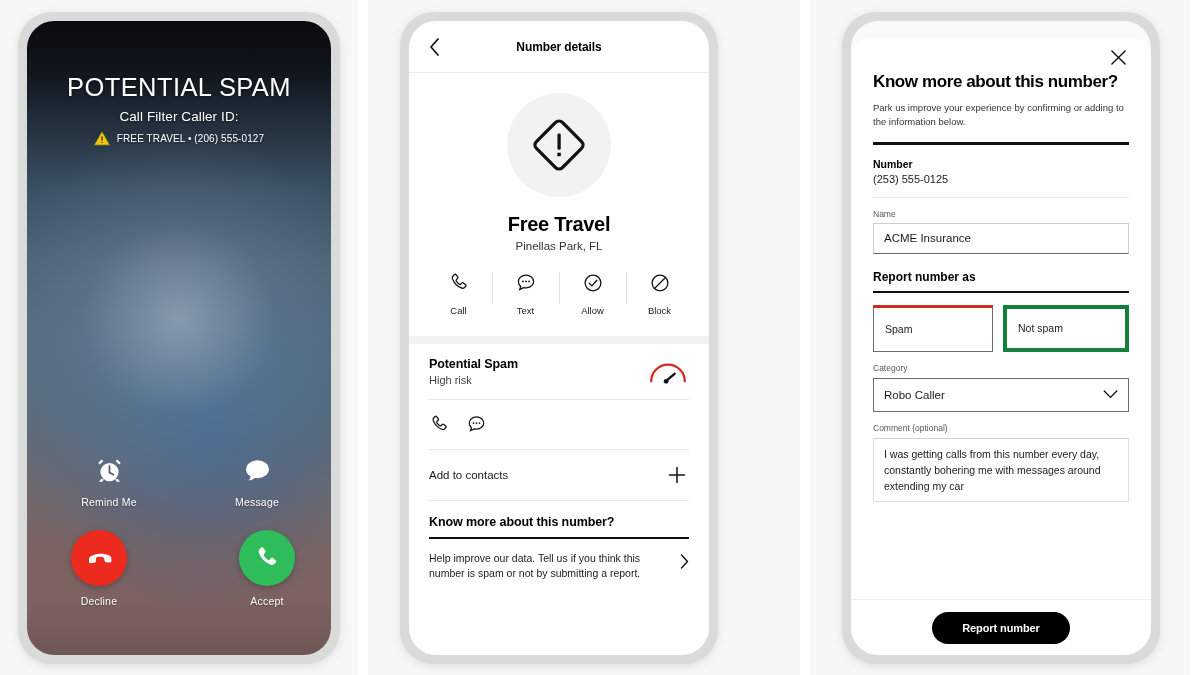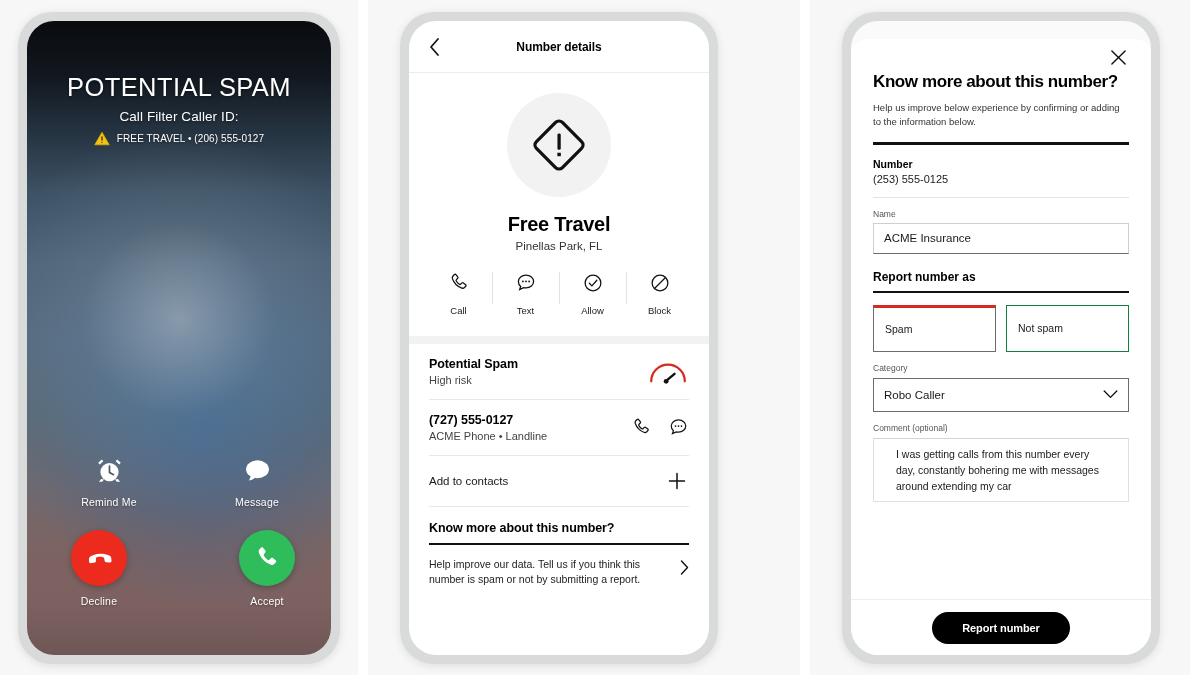--- a/index.html
+++ b/index.html
@@ -144,31 +144,31 @@
     display: flex; align-items: center; padding: 0 10px; font-size: 11.5px; color: #1a1a1a; background: #fff;
   }
   .p3-subhead {
     margin-top: 16px; font-size: 12px; font-weight: 700; color: #000;
     padding-bottom: 7px; border-bottom: 2px solid #111;
   }
   .p3-choices { display: flex; gap: 10px; margin-top: 12px; }
   .p3-choice {
     flex: 1; height: 47px; display: flex; align-items: center; padding: 0 11px;
     font-size: 10.5px; color: #1a1a1a; background: #fff;
-    border: 1px solid #15803d; align-self: stretch;
+    border: 4px solid #15803d; align-self: stretch;
   }
   .p3-choice.sel { border: 1px solid #6b6b6b; border-top: 3px solid #d52b1e; }
   .p3-select {
     margin-top: 5px; height: 31px; border: 1px solid #6b6b6b;
     display: flex; align-items: center; justify-content: space-between;
     padding: 16px 10px; font-size: 11.5px; color: #1a1a1a; background: #fff;
   }
   .p3-textarea {
     margin-top: 5px; border: 1px solid #e0e0e0; border-top-color: #d4d4d4;
-    padding: 7px 22px 0; font-size: 10.5px; line-height: 1.55; color: #1a1a1a;
+    padding: 7px 10px 0; font-size: 10.5px; line-height: 1.55; color: #1a1a1a;
     height: 64px; overflow: hidden; background: #fff;
   }
   .p3-footbar {
     position: absolute; left: 0; right: 0; bottom: 0; height: 56px;
     background: #fff; border-top: 1px solid #eee;
     display: flex; align-items: center; justify-content: center;
     border-radius: 0 0 27px 27px;
   }
   .p3-cta {
     background: #000; color: #fff; border-radius: 20px;
@@ -317,24 +317,20 @@
               <div class="sub">High risk</div>
             </div>
             <svg width="42" height="28" viewBox="0 0 44 30" fill="none">
               <path d="M4 25a18 18 0 0 1 36 0" stroke="#d52b1e" stroke-width="2.4" stroke-linecap="round"></path>
               <path d="M20 24.5l9-7.5" stroke="#111" stroke-width="2.6" stroke-linecap="round"></path>
               <circle cx="20" cy="25" r="2.6" fill="#111"></circle>
             </svg>
           </div>
 
           <div class="p2-row">
-            <div>
-              <div class="ttl">(727) 555-0127</div>
-              <div class="sub">ACME Phone • Landline</div>
-            </div>
             <div class="p2-row-icons">
               <svg width="21" height="21" viewBox="0 0 24 24" fill="none" stroke="#111" stroke-width="1.4">
                 <path d="M7 2.8c.5-.5 1.3-.5 1.7.1l1.9 2.4c.4.5.4 1.2 0 1.6L9.2 8.3c-.4.4-.5 1-.2 1.5.9 1.5 2 2.7 3.4 3.6.5.3 1.1.2 1.5-.2l1.3-1.3c.4-.4 1.1-.4 1.6 0l2.4 1.9c.6.5.6 1.3.1 1.7l-1.3 1.4c-.8.8-1.9 1-2.9.7-2.4-.8-4.6-2.2-6.4-4C7 11.8 5.6 9.6 4.8 7.2c-.3-1-.1-2.1.7-2.9z"></path>
               </svg>
               <svg width="21" height="21" viewBox="0 0 24 24" fill="none" stroke="#111" stroke-width="1.4">
                 <path d="M12 3.3c4.6 0 8.3 3.1 8.3 7 0 3.8-3.7 7-8.3 7-.9 0-1.8-.1-2.6-.3l-4.3 2 1.1-3.3C4.6 14.4 3.7 12.5 3.7 10.3c0-3.9 3.7-7 8.3-7z"></path>
                 <circle cx="8.6" cy="10.3" r="1" fill="#111" stroke="none"></circle>
                 <circle cx="12" cy="10.3" r="1" fill="#111" stroke="none"></circle>
                 <circle cx="15.4" cy="10.3" r="1" fill="#111" stroke="none"></circle>
               </svg>
@@ -371,21 +367,21 @@
         <div class="p3-sheet">
 
           <div class="p3-inner">
             <div class="p3-close">
               <svg width="17" height="17" viewBox="0 0 18 18" stroke="#111" stroke-width="1.5" stroke-linecap="round">
                 <path d="M2 2l14 14M16 2 2 16"></path>
               </svg>
             </div>
 
             <div class="p3-title">Know more about this number?</div>
-            <div class="p3-desc">Help us improve below experience by confirming or adding to the information below.</div>
+            <div class="p3-desc">Park us improve your experience by confirming or adding to the information below.</div>
             <div class="p3-rule-thick"></div>
 
             <div class="p3-label-b">Number</div>
             <div class="p3-value">(253) 555-0125</div>
             <div class="p3-rule-thin"></div>
 
             <div class="p3-flabel">Name</div>
             <div class="p3-input">ACME Insurance</div>
 
             <div class="p3-subhead">Report number as</div>

